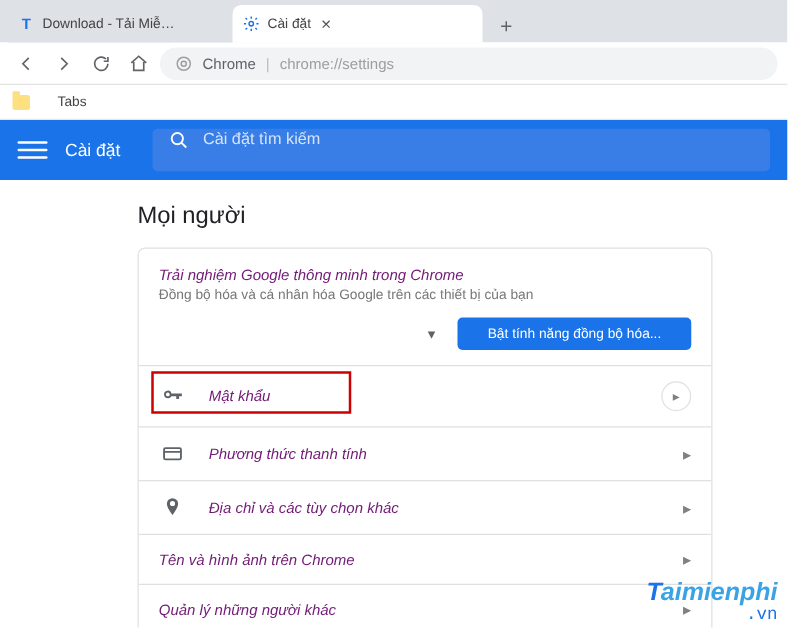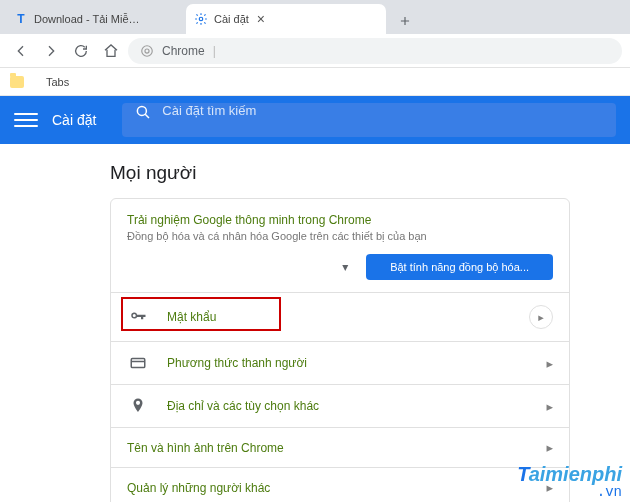--- a/index.html
+++ b/index.html
@@ -38,21 +38,21 @@
 .search-wrap input::placeholder { color: #d6e4fa; }
 
 
 .content { padding: 18px 60px 0 110px; }
 .section-title { font-size: 19px; color: #202124; margin-bottom: 14px; }
 .card { border: 1px solid #e0e0e0; border-radius: 6px; overflow: hidden; }
 .row { border-top: 1px solid #e0e0e0; padding: 12px 16px; display: flex; align-items: center; position: relative; }
 .row:first-child { border-top: none; }
 .row .row-icon { width: 22px; margin-right: 18px; color: #5f6368; display: flex; align-items: center; justify-content: center; }
 .row .row-icon svg { width: 18px; height: 18px; }
-.row .row-label { font-size: 12px; color: #4d7c0f; }
+.row .row-label { font-size: 12px; color: #701a75; font-style: italic; }
 .row .row-sub { font-size: 11px; color: #777; margin-top: 3px; }
 .row .arrow { margin-left: auto; color: #808080; font-size: 13px; }
 .row .arrow.circle { width: 24px; height: 24px; border: 1px solid #e0e0e0; border-radius: 50%; display: flex; align-items: center; justify-content: center; font-size: 11px; }
 .sync-row { display: block; padding: 14px 16px 12px; }
 .sync-actions { display: flex; align-items: center; justify-content: flex-end; gap: 18px; margin-top: 12px; }
 .caret { color: #5f6368; font-size: 12px; cursor: pointer; }
 .sync-btn { background: #1a73e8; color: #fff; border: none; border-radius: 4px; padding: 7px 24px; font-size: 11px; cursor: pointer; white-space: nowrap; }
 .highlight { position: absolute; border: 2px solid #c00; pointer-events: none; }
 .pw-box { left: 10px; top: 4px; width: 160px; height: 34px; }
 
@@ -107,20 +107,21 @@
         <path fill="none" stroke="#5f6368" stroke-width="2" d="M3 11l9-8 9 8M6 10v10h12V10"></path>
       </svg>
     </div>
   <div class="omnibox">
     <svg viewBox="0 0 24 24" width="14" height="14">
         <circle cx="12" cy="12" r="9" fill="none" stroke="#9e9e9e" stroke-width="2"></circle>
         <circle cx="12" cy="12" r="3.5" fill="none" stroke="#9e9e9e" stroke-width="2"></circle>
       </svg>
     <span class="prefix">Chrome</span>
     <span class="sep">|</span>
+    <span class="rest">chrome://settings</span>
   </div>
 </div>
 
 <div class="bookbar">
   <div class="bookmark">
     <span class="folder-icon"></span>
     <span>Tabs</span>
   </div>
 </div>
 
@@ -165,21 +166,21 @@
       <span class="arrow circle">▸</span>
     </div>
 
     <div class="row">
       <span class="row-icon">
         <svg viewBox="0 0 24 24">
             <rect x="3" y="6" width="18" height="12" rx="1.5" fill="none" stroke="#5f6368" stroke-width="2"></rect>
             <path stroke="#5f6368" stroke-width="2" d="M3 10h18"></path>
           </svg>
       </span>
-      <span class="row-label">Phương thức thanh người</span>
+      <span class="row-label">Phương thức thanh tính</span>
       <span class="arrow">▸</span>
     </div>
 
     <div class="row">
       <span class="row-icon">
         <svg viewBox="0 0 24 24">
             <path fill="#5f6368" d="M12 2a6 6 0 0 0-6 6c0 4.5 6 12 6 12s6-7.5 6-12a6 6 0 0 0-6-6zm0 8.5A2.5 2.5 0 1 1 12 5a2.5 2.5 0 0 1 0 5.5z"></path>
           </svg>
       </span>
       <span class="row-label">Địa chỉ và các tùy chọn khác</span>

